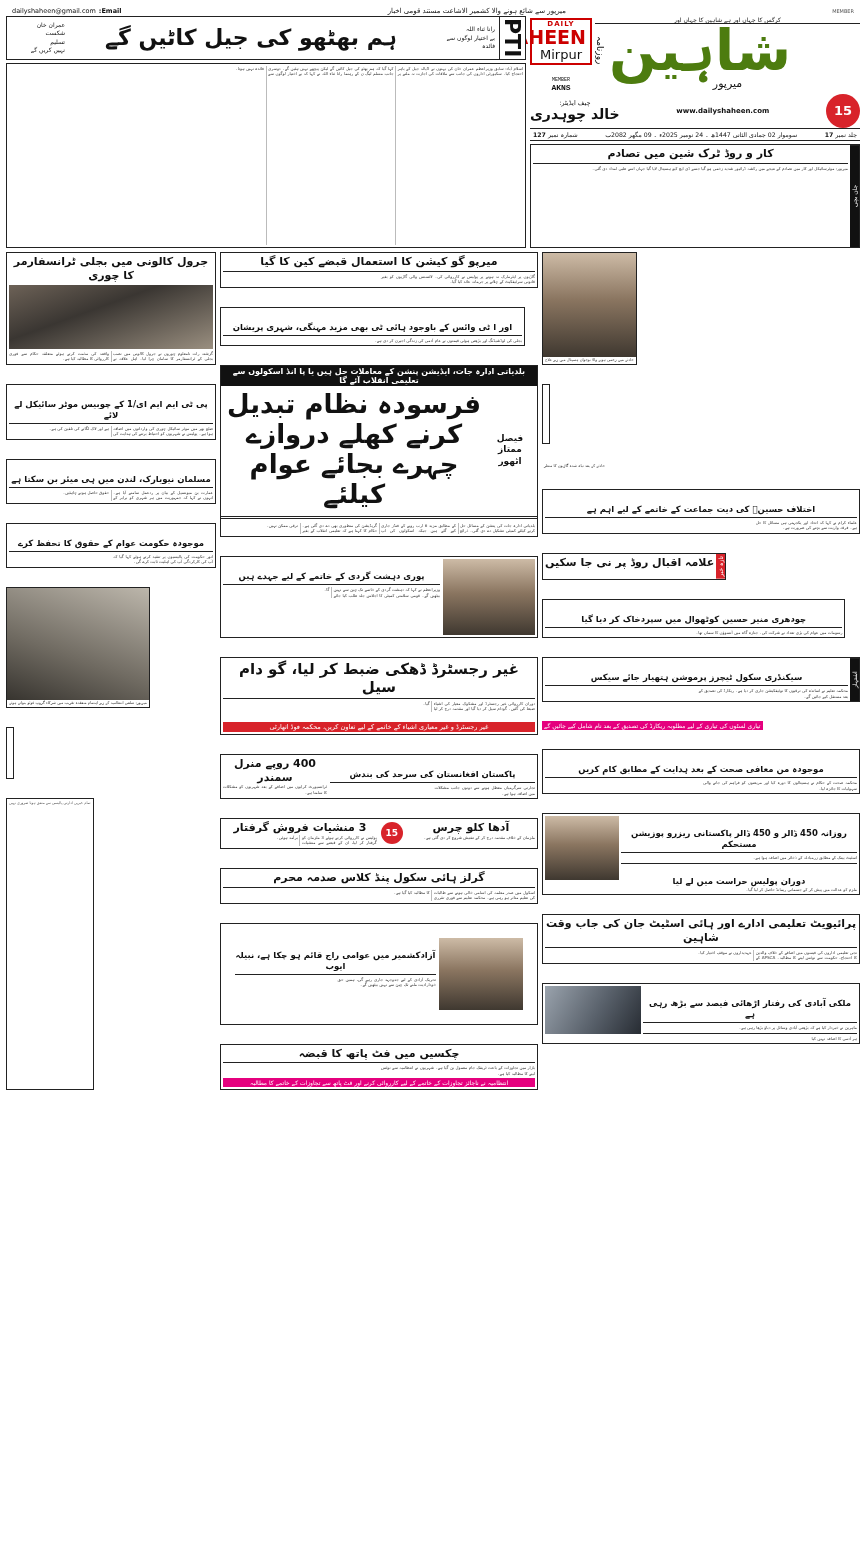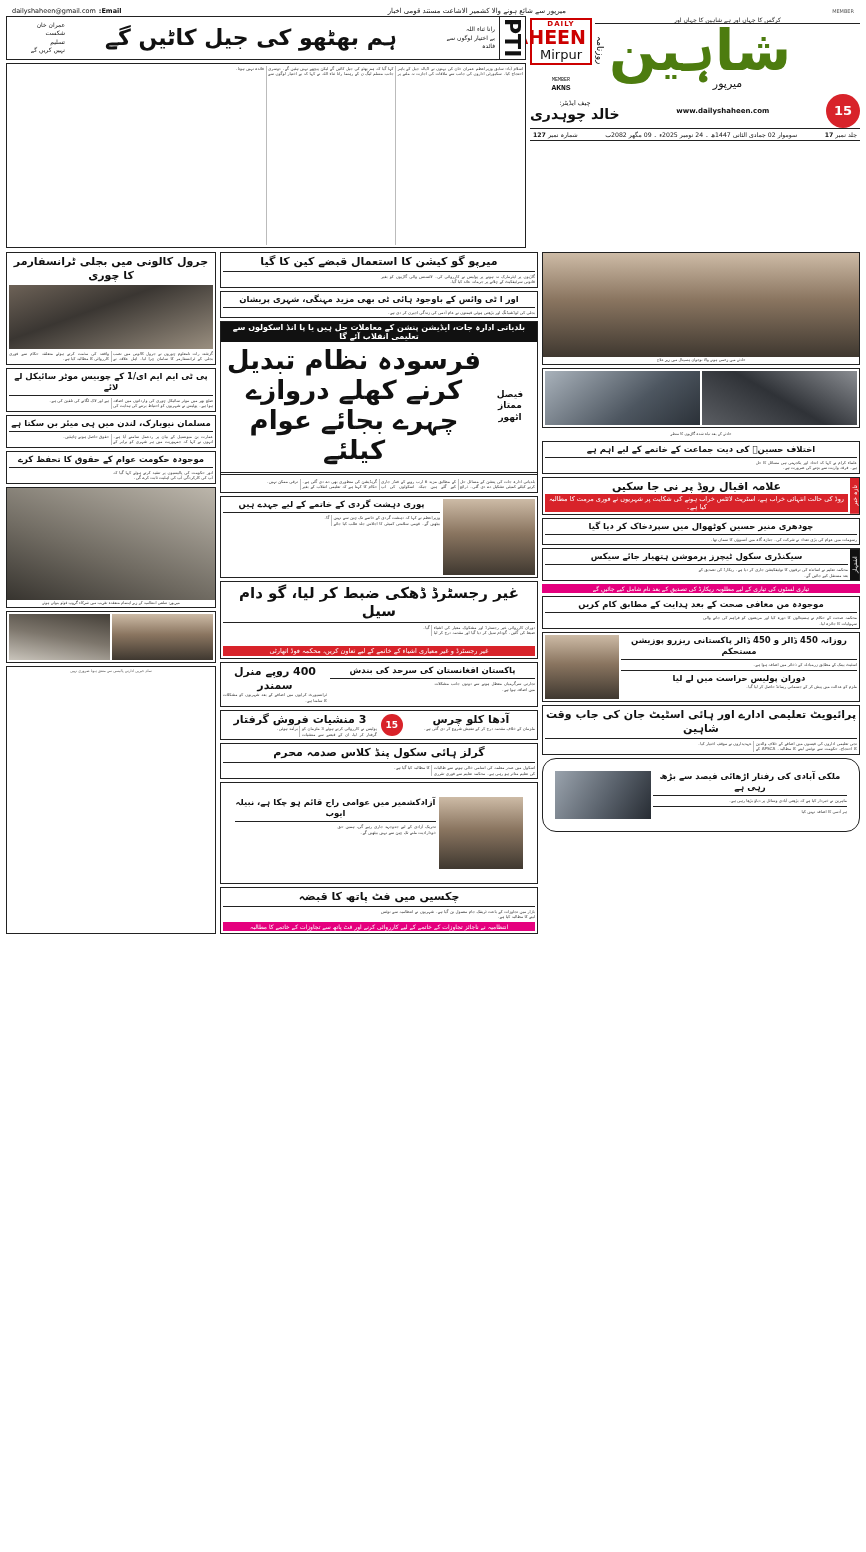--- a/index.html
+++ b/index.html
@@ -44,29 +44,29 @@
   .logo-sh { font-size:19px; color:#c00; font-weight:bold; }
   .logo-mir { font-size:13px; color:#111; }
   .stamp { width:34px;height:34px;border-radius:50%;background:#d8232a;color:#fff;
     display:flex;align-items:center;justify-content:center;font-size:13px;font-weight:bold; }
   .issue-bar { display:flex; font-size:6.2px; border-top:1px solid #222;border-bottom:1px solid #222;
     padding:2px 3px; gap:6px; align-items:center; justify-content:space-between;}
   .pti { font-size:22px; font-weight:bold; color:#111; writing-mode:vertical-rl; }
 
   
   .cols { display:flex; gap:4px; margin-top:4px; }
-  .col { display:flex; flex-direction:column; gap:3px; }
+  .col { display:flex; flex-direction:column; gap:19px;align-items:flex-end; }
   .colL { width:210px; }
   .colM { width:318px; }
   .colR { width:318px; }
 
   .headline-xl { font-size:22px; font-weight:bold; text-align:center; line-height:1.15; }
   .headline-l  { font-size:15px; font-weight:bold; text-align:center; line-height:1.2; }
   .headline-m  { font-size:11px; font-weight:bold; text-align:center; line-height:1.25; }
-  .headline-s  { font-size:8.5px; font-weight:bold; text-align:center; line-height:1.3; }
+  .headline-s  { font-size:8.5px; font-weight:bold; text-align:center; line-height:1.3;margin-top:12px; }
   .blkband { background:#111;color:#fff;font-size:8px;font-weight:bold;text-align:center;padding:1px 2px;}
   .redband { background:#d8232a;color:#fff;font-size:6.5px;text-align:center;padding:1px 2px;}
   .mgband { background:#e5007e;color:#fff;font-size:6px;text-align:center;padding:1px 2px;}
 
   .sidebadge{ writing-mode:vertical-rl; transform:rotate(180deg); background:#111;color:#fff;
      font-size:6px; padding:2px 1px; text-align:center;}
   .sidebadge.r{ background:#d8232a;}
 
   .col2txt { column-count:2; column-gap:4px; column-rule:1px solid #bbb; }
   .col3txt { column-count:3; column-gap:4px; column-rule:1px solid #bbb; }
@@ -130,20 +130,28 @@
           <span>جلد نمبر</span>
           <b>17</b>
         </span>
         <span style="flex:1;text-align:center;">سوموار 02 جمادی الثانی 1447ھ ۔ 24 نومبر 2025ء ۔ 09 مگھر 2082ب</span>
         <span style="white-space:nowrap;">
           <span>شمارہ نمبر</span>
           <b>127</b>
         </span>
       </div>
 
+      <div class="bx" style="margin-top:3px;flex:1;display:flex;">
+        <div class="sidebadge">جان بچی</div>
+        <div style="flex:1;padding:2px;">
+          <div class="urdu headline-m">کار و روڈ ٹرک شین میں تصادم</div>
+          <div class="rule"></div>
+          <div class="urdu tiny">میرپور: موٹرسائیکل اور کار میں تصادم کے نتیجے میں رکشہ ڈرائیور شدید زخمی ہو گیا جسے ڈی ایچ کیو ہسپتال لایا گیا جہاں اسے طبی امداد دی گئی۔</div>
+        </div>
+      </div>
     </div>
 
     <div class="mast-left">
       <div class="bx" style="display:flex;align-items:stretch;">
         <div style="width:26px;display:flex;align-items:center;justify-content:center;border-left:1px solid #222;">
           <div class="pti">PTI</div>
         </div>
         <div class="urdu" style="flex:1;padding:4px;display:flex;align-items:center;gap:4px;">
           <div style="width:58px;font-size:6px;line-height:1.4;white-space:pre-line;">رانا ثناء اللہ
 بے اختیار لوگوں سے
@@ -181,21 +189,20 @@
       <div class="bx pad2">
         <div class="urdu headline-s">اختلاف حسینؑ کی دیت جماعت کے خاتمے کے لیے اہم ہے</div>
         <div class="rule"></div>
         <div class="urdu tiny col3txt">علماء کرام نے کہا کہ اتحاد اور یکجہتی ہی مسائل کا حل ہے۔ فرقہ واریت سے بچنے کی ضرورت ہے۔</div>
       </div>
 
       <div class="bx" style="display:flex;">
         <div class="sidebadge r">تازہ خبر</div>
         <div style="flex:1;padding:2px;">
           <div class="urdu headline-m">علامہ اقبال روڈ پر نی جا سکیں</div>
-          <div class="redband urdu">روڈ کی حالت انتہائی خراب ہے، اسٹریٹ لائٹس خراب ہونے کی شکایت پر شہریوں نے فوری مرمت کا مطالبہ کیا ہے۔</div>
         </div>
       </div>
 
       <div class="bx pad2">
         <div class="urdu headline-s">چودھری منیر حسین کوٹھوال میں سپردخاک کر دیا گیا</div>
         <div class="rule"></div>
         <div class="urdu tiny col2txt">رسومات میں عوام کی بڑی تعداد نے شرکت کی۔ جنازہ گاہ میں آنسوؤں کا سماں تھا۔</div>
       </div>
 
       <div class="bx" style="display:flex;">
@@ -228,21 +235,21 @@
           <div class="photo face" style="height:64px;"></div>
         </div>
       </div>
 
       <div class="bx pad2">
         <div class="urdu headline-m">پرائیویٹ تعلیمی ادارے اور ہائی اسٹیٹ جان کی جاب وقت شاہین</div>
         <div class="rule"></div>
         <div class="urdu tiny col3txt">نجی تعلیمی اداروں کی فیسوں میں اضافے کے خلاف والدین کا احتجاج، حکومت سے نوٹس لینے کا مطالبہ۔ APSCA کے عہدیداروں نے موقف اختیار کیا۔</div>
       </div>
 
-      <div class="bx" style="display:flex;gap:2px;padding:12px;border-radius:14px;">
+      <div class="bx" style="display:flex;gap:2px;padding:2px;">
         <div style="flex:1;">
           <div class="urdu headline-s">ملکی آبادی کی رفتار اڑھائی فیصد سے بڑھ رہی ہے</div>
           <div class="rule"></div>
           <div class="urdu tiny">ماہرین نے خبردار کیا ہے کہ بڑھتی آبادی وسائل پر دباؤ بڑھا رہی ہے۔</div>
           <div class="rule"></div>
           <div class="urdu tiny">ہر آدمی کا اضافہ نہیں کیا</div>
         </div>
         <div style="width:96px;">
           <div class="photo p6" style="height:48px;"></div>
         </div>

